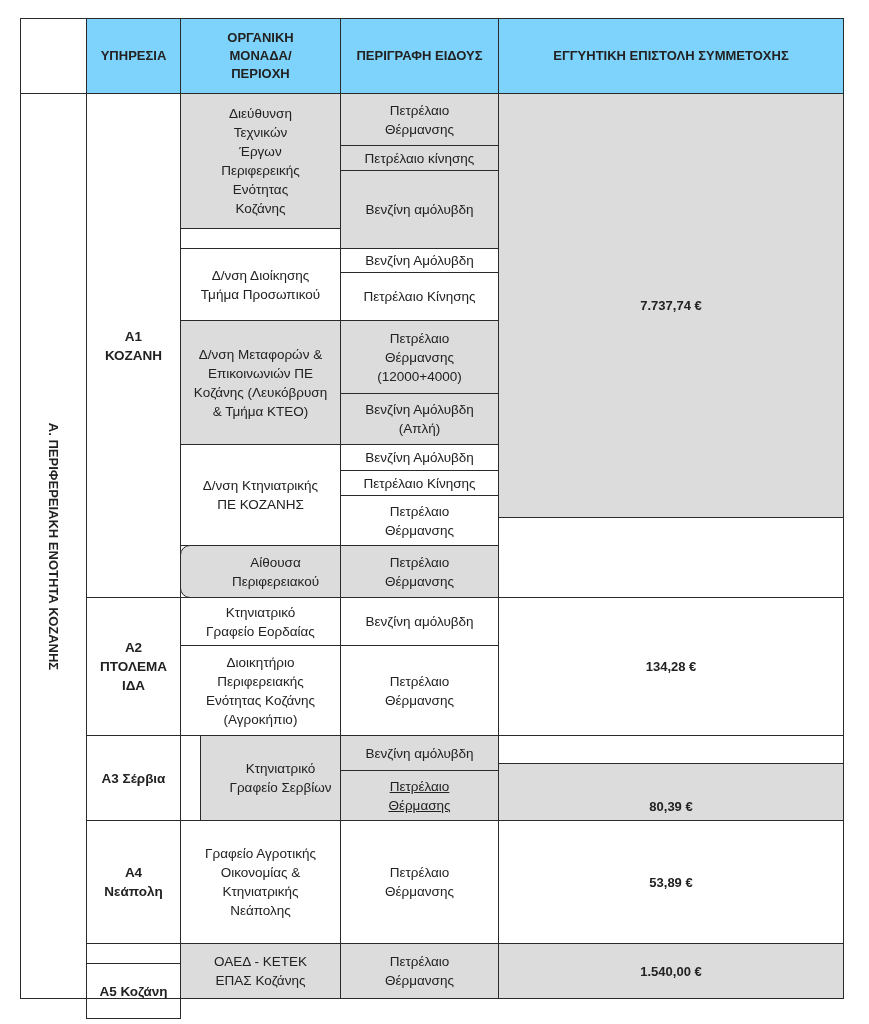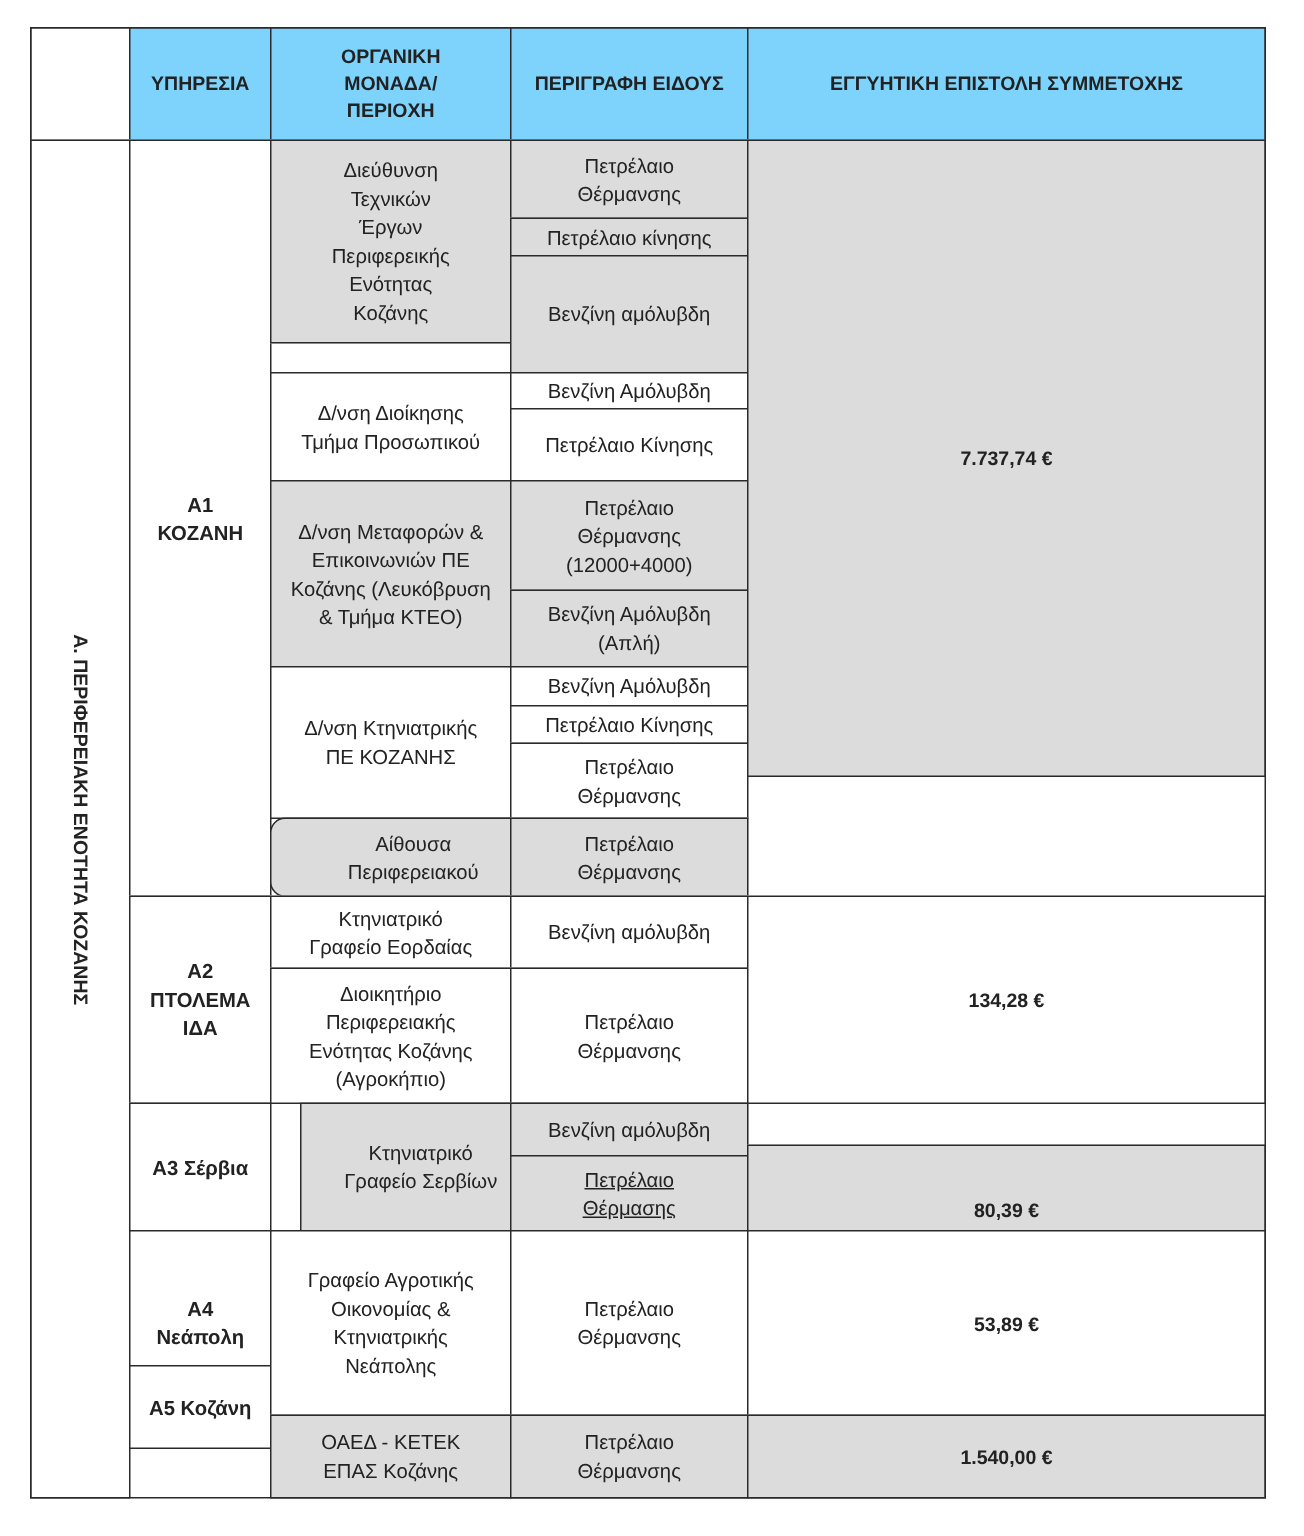--- a/index.html
+++ b/index.html
@@ -22,21 +22,21 @@
 <div class="cell hdr" style="left:498px;top:18px;width:346px;height:76px;">ΕΓΓΥΗΤΙΚΗ ΕΠΙΣΤΟΛΗ ΣΥΜΜΕΤΟΧΗΣ</div>
 
 <div class="cell w" style="left:20px;top:93px;width:67px;height:906px;">
   <span class="side-text">Α. ΠΕΡΙΦΕΡΕΙΑΚΗ ΕΝΟΤΗΤΑ ΚΟΖΑΝΗΣ</span>
 </div>
 
 <div class="cell w b" style="left:86px;top:93px;width:95px;height:505px;padding:0 18px;">Α1 ΚΟΖΑΝΗ</div>
 <div class="cell w b" style="left:86px;top:597px;width:95px;height:139px;padding:0 18px;">Α2 ΠΤΟΛΕΜΑ ΙΔΑ</div>
 <div class="cell w b" style="left:86px;top:735px;width:95px;height:86px;">Α3 Σέρβια</div>
 <div class="cell w b" style="left:86px;top:820px;width:95px;height:124px;padding:0 18px;">Α4 Νεάπολη</div>
-<div class="cell w b" style="left:86px;top:910px;width:95px;height:56px;">Α5 Κοζάνη</div>
+<div class="cell w b" style="left:86px;top:963px;width:95px;height:56px;">Α5 Κοζάνη</div>
 
 <div class="cell g" style="left:180px;top:93px;width:161px;height:136px;padding:0 32px;">Διεύθυνση Τεχνικών Έργων Περιφερεικής Ενότητας Κοζάνης</div>
 <div class="cell w" style="left:180px;top:248px;width:161px;height:73px;padding:0 18px;">Δ/νση Διοίκησης Τμήμα Προσωπικού</div>
 <div class="cell g" style="left:180px;top:320px;width:161px;height:125px;padding:0 12px;">Δ/νση Μεταφορών &amp; Επικοινωνιών ΠΕ Κοζάνης (Λευκόβρυση &amp; Τμήμα ΚΤΕΟ)</div>
 <div class="cell w" style="left:180px;top:444px;width:161px;height:102px;padding:16px 12px;">Δ/νση Κτηνιατρικής ΠΕ ΚΟΖΑΝΗΣ</div>
 <div class="cell g" style="left:180px;top:545px;width:191px;height:53px;padding:0 30px;border-radius:10px;">Αίθουσα Περιφερειακού</div>
 <div class="cell w" style="left:180px;top:597px;width:161px;height:49px;padding:0 22px;">Κτηνιατρικό Γραφείο Εορδαίας</div>
 <div class="cell w" style="left:180px;top:645px;width:161px;height:91px;padding:0 20px;">Διοικητήριο Περιφερειακής Ενότητας Κοζάνης (Αγροκήπιο)</div>
 <div class="cell g" style="left:180px;top:735px;width:161px;height:86px;padding:12px 24px;margin-left:20px;">Κτηνιατρικό Γραφείο Σερβίων</div>
 <div class="cell w" style="left:180px;top:820px;width:161px;height:124px;padding:0 10px;">Γραφείο Αγροτικής Οικονομίας &amp; Κτηνιατρικής Νεάπολης</div>

